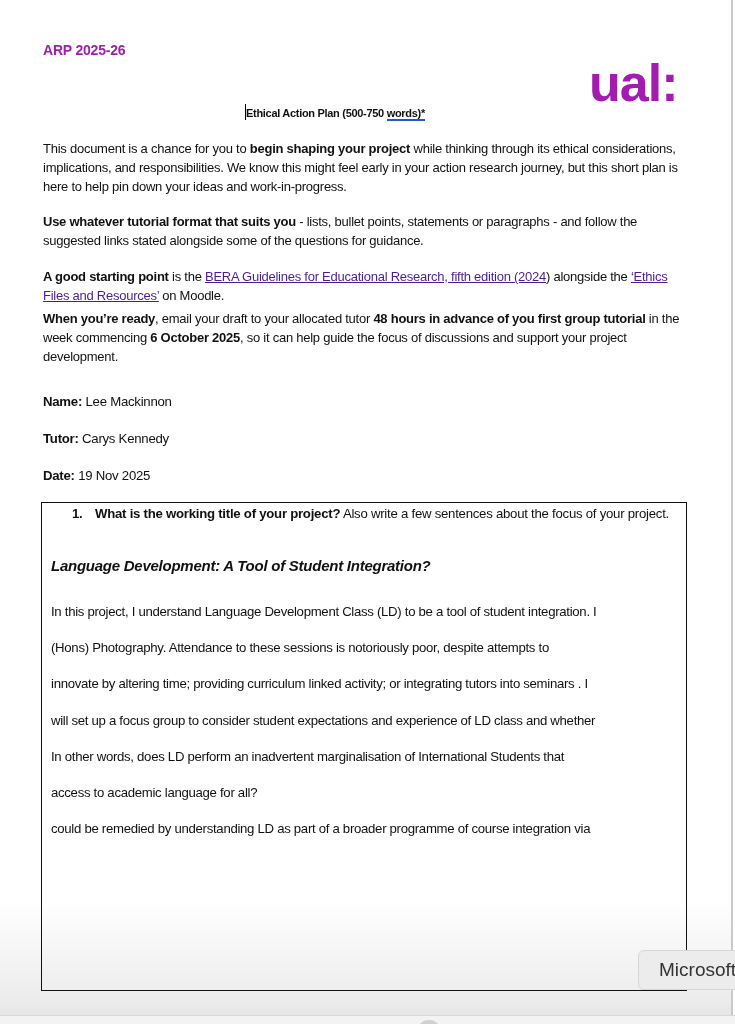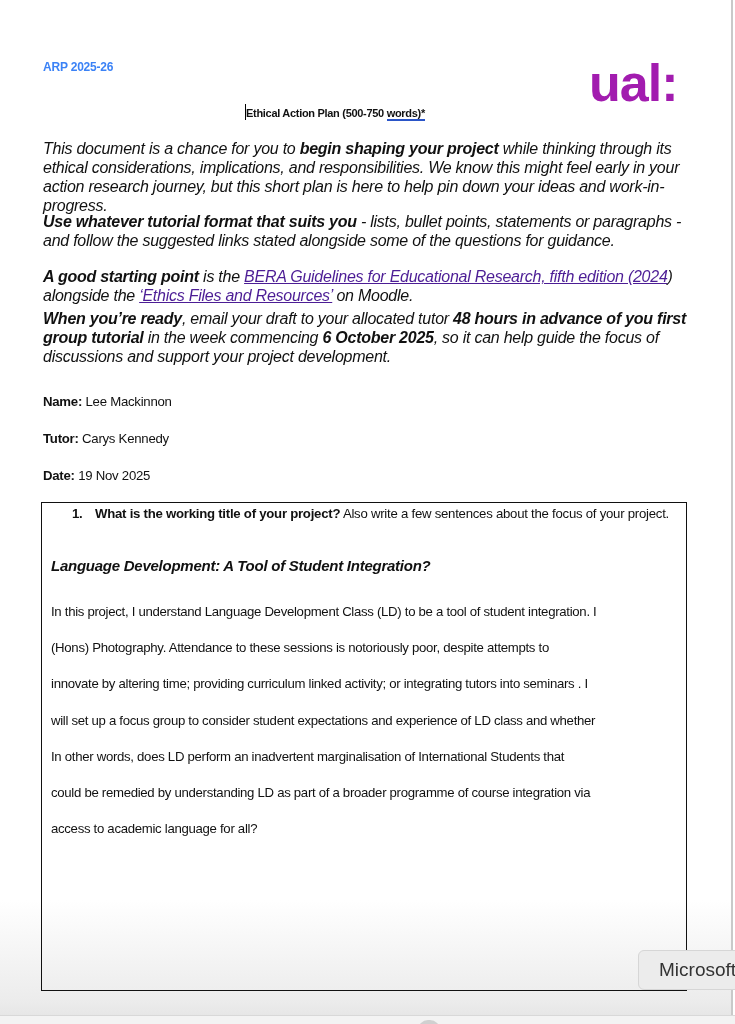--- a/index.html
+++ b/index.html
@@ -18,38 +18,38 @@
   }
   .bottom-bar {
     position: absolute; left: 0; top: 1015px; width: 735px; height: 9px;
     background: #f3f3f3; border-top: 1px solid #d8d8d8;
   }
   .bottom-bar .knob {
     position: absolute; left: 418px; top: 4px; width: 22px; height: 10px;
     border-radius: 11px 11px 0 0; background: #d0d0d0;
   }
   .header-left {
-    position: absolute; left: 43px; top: 60px; font-size: 12px; font-weight: bold; color: #3b82f6;
+    position: absolute; left: 43px; top: 42px; font-size: 14px; font-weight: bold; color: #a21caf;
     letter-spacing: -0.2px;
   }
   .logo {
     position: absolute; left: 589px; top: 55px; font-size: 52px; font-weight: bold; color: #a21caf;
     letter-spacing: -1px; line-height: 56px;
   }
   .doc-title {
     position: absolute; left: 245px; top: 104px; font-size: 11px; font-weight: bold;
     letter-spacing: -0.3px; color: #111;
   }
   .doc-title .cursor {
     display: inline-block; width: 1px; height: 16px; background: #000; vertical-align: -3px; margin-right: 0;
   }
   .doc-title .flag { text-decoration: none; border-bottom: 2px solid #2a55c8; }
   .para {
-    position: absolute; left: 43px; width: 650px; font-size: 16px; line-height: 19px;
-    letter-spacing: -0.25px; margin: 0; font-style: italic;
+    position: absolute; left: 43px; width: 650px; font-size: 13px; line-height: 19px;
+    letter-spacing: -0.25px; margin: 0;
   }
   .para b { font-weight: bold; }
   .para a { color: #4c1d95; text-decoration: underline; }
   .field {
     position: absolute; left: 43px; font-size: 13.2px; letter-spacing: -0.25px; margin: 0;
   }
   .field b { font-weight: bold; }
   .answer-box {
     position: absolute; left: 41px; top: 502px; width: 646px; height: 489px;
     border: 1.5px solid #111; box-sizing: border-box; background: transparent;
@@ -122,21 +122,21 @@
 </div>
 
 <div class="project-title">Language Development: A Tool of Student Integration?</div>
 
 <div class="answer-lines">
   <p class="answer-line">In this project, I understand Language Development Class (LD) to be a tool of student integration. I</p>
   <p class="answer-line">(Hons) Photography. Attendance to these sessions is notoriously poor, despite attempts to</p>
   <p class="answer-line">innovate by altering time; providing curriculum linked activity; or integrating tutors into seminars . I</p>
   <p class="answer-line">will set up a focus group to consider student expectations and experience of LD class and whether</p>
   <p class="answer-line">In other words, does LD perform an inadvertent marginalisation of International Students that</p>
+  <p class="answer-line">access to academic language for all?</p>
   <p class="answer-line">could be remedied by understanding LD as part of a broader programme of course integration via</p>
-  <p class="answer-line">access to academic language for all?</p>
 </div>
 
 <div class="tooltip">Microsoft Word</div>
 
 <div class="bottom-bar">
   <div class="knob"></div>
 </div>
 
 </body></html>

